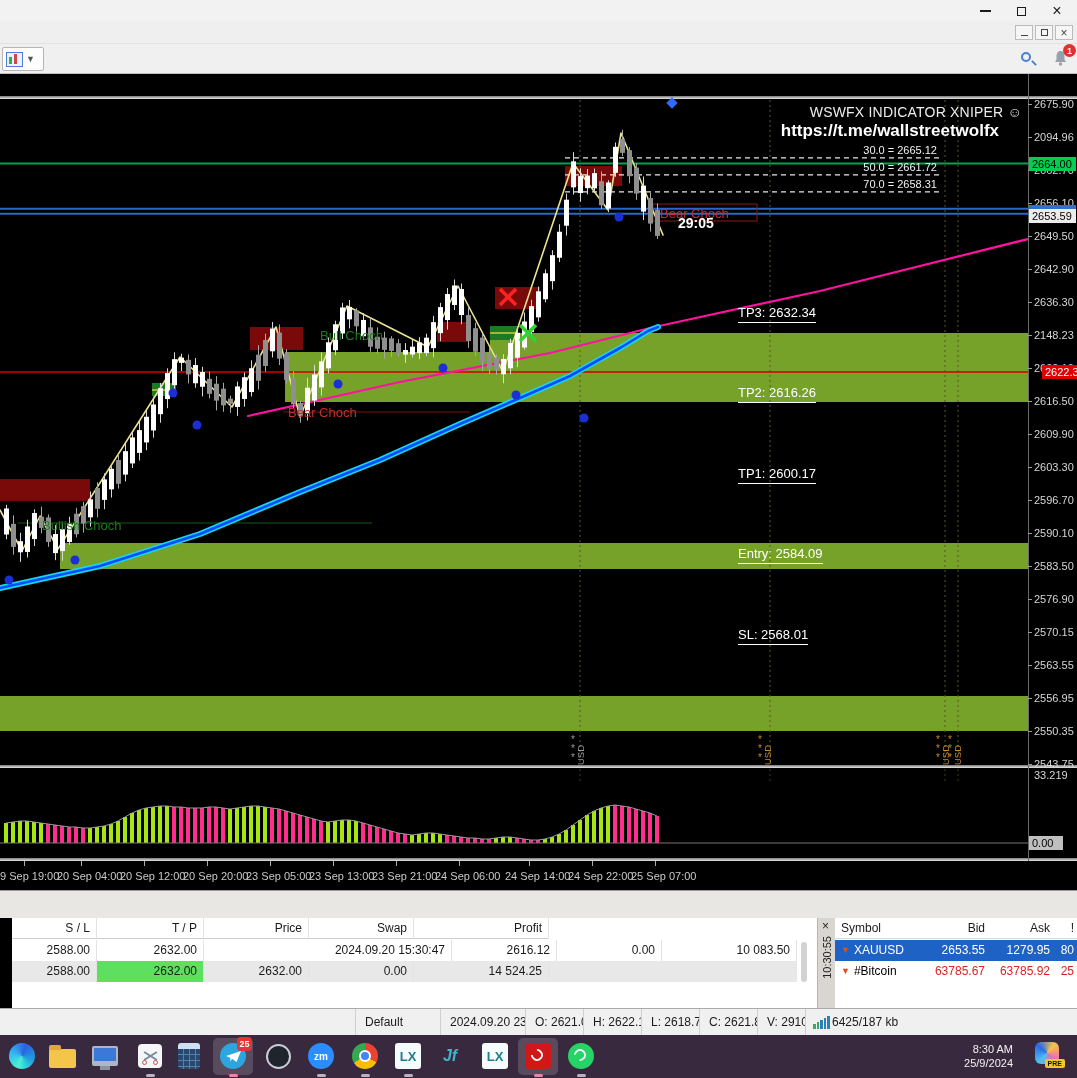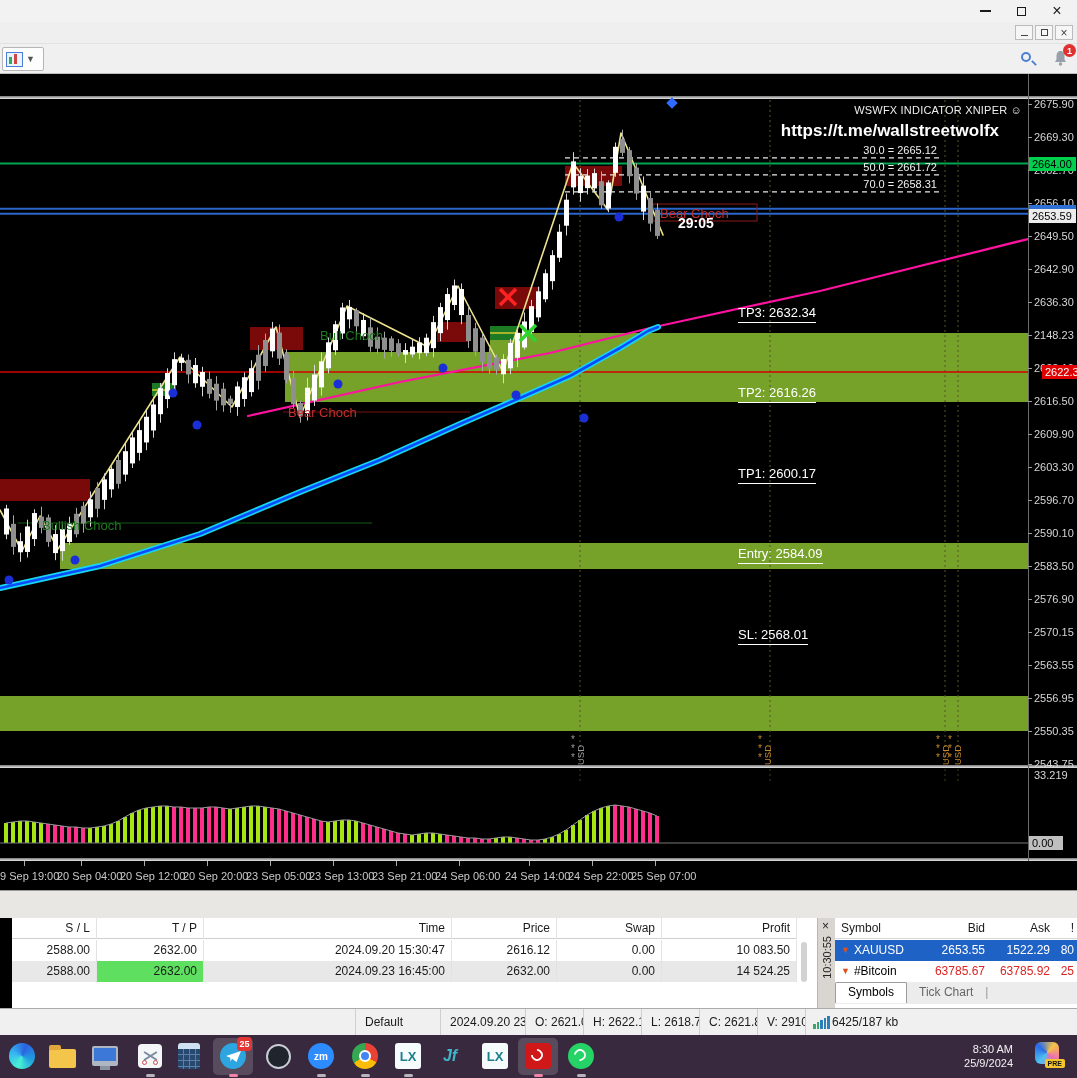--- a/index.html
+++ b/index.html
@@ -28,21 +28,21 @@
   .tb-caret{font-size:9px;color:#555;}
   .tb-right{position:absolute;right:8px;top:5px;display:flex;gap:14px;align-items:center;}
   .badge-red{position:absolute;right:-7px;top:-5px;min-width:13px;height:13px;border-radius:7px;background:#e03131;color:#fff;font-size:9px;font-weight:bold;display:flex;align-items:center;justify-content:center;padding:0 2px;}
 
   
   .chart-bg{position:absolute;left:0;top:74px;width:1077px;height:816px;background:#000;}
   .axis-vline{position:absolute;left:1028px;top:74px;width:1px;height:787px;background:#6a6a6a;}
   .hsep{position:absolute;left:0;width:1077px;height:3px;background:linear-gradient(#7a7a7a,#e6e6e6);}
   svg.layer{position:absolute;left:0;}
   .ov{position:absolute;color:#fff;white-space:nowrap;}
-  .wm-title{font-size:11px;color:#ededed;letter-spacing:.2px;}
+  .wm-title{font-size:14px;color:#ededed;letter-spacing:.2px;}
   .wm-link{font-size:17px;font-weight:bold;color:#fff;}
   .fib-lbl{font-size:11px;color:#f0f0f0;}
   .tp-lbl{font-size:13px;color:#fff;border-bottom:1px solid #fff;padding-bottom:2px;}
   .choch-red{font-size:13px;color:#c53030;}
   .choch-green{font-size:13px;color:#1e7a1e;}
   .timer{font-size:14px;font-weight:bold;color:#fff;}
   .axis-label{position:absolute;left:1034px;font-size:11px;color:#d6d6d6;height:14px;line-height:14px;}
   .axis-tick{position:absolute;left:1028px;width:4px;height:1px;background:#9a9a9a;}
   .badge{position:absolute;left:1029px;width:47px;height:14px;font-size:11px;line-height:14px;text-align:left;padding-left:3px;}
   .badge-grn{background:#00cf4e;color:#000;}
@@ -530,21 +530,21 @@
       <rect x="648" y="44" width="4" height="30" fill="#ff2d8c"></rect>
       <rect x="655" y="47" width="4" height="27" fill="#ff2d8c"></rect>
       <polyline points="6,54 13,53 20,52 27,52 34,53 41,54 48,55 55,56 62,57 69,58 76,58 83,59 90,59 97,58 104,57 111,55 118,52 125,48 132,44 139,41 146,39 153,38 160,37 167,37 174,38 181,38 188,39 195,39 202,39 209,38 216,38 223,39 230,40 237,39 244,38 251,37 258,37 265,38 272,39 279,40 286,42 293,44 300,46 307,48 314,50 321,52 328,53 335,52 342,51 349,51 356,52 363,54 370,56 377,58 384,60 391,62 398,64 405,65 412,66 419,65 426,64 433,64 440,65 447,66 454,67 461,68 468,69 475,69 482,70 489,70 496,69 503,68 510,68 517,69 524,70 531,71 538,71 545,70 552,68 559,65 566,61 573,56 580,51 587,46 594,42 601,39 608,37 615,36 622,37 629,38 636,40 643,42 650,44 657,47" fill="none" stroke="#9a9a9a" stroke-width="1"></polyline>
       <line x1="0" y1="74" x2="1028" y2="74" stroke="#777" stroke-width="1"></line>
     </svg>
   <div class="hsep" style="top:858px;"></div>
   <div class="axis-vline"></div>
   <div id="price-axis">
       <div class="axis-label" style="top: 97px;">2675.90</div>
       <div class="axis-tick" style="top: 104px;"></div>
-      <div class="axis-label" style="top: 130px;">2669.30</div>
+      <div class="axis-label" style="top: 130px;">2094.96</div>
       <div class="axis-tick" style="top: 137px;"></div>
       <div class="axis-label" style="top: 163px;">2662.70</div>
       <div class="axis-tick" style="top: 170px;"></div>
       <div class="axis-label" style="top: 196px;">2656.10</div>
       <div class="axis-tick" style="top: 203px;"></div>
       <div class="axis-label" style="top: 229px;">2649.50</div>
       <div class="axis-tick" style="top: 236px;"></div>
       <div class="axis-label" style="top: 262px;">2642.90</div>
       <div class="axis-tick" style="top: 269px;"></div>
       <div class="axis-label" style="top: 295px;">2636.30</div>
@@ -627,38 +627,36 @@
   <div class="ov choch-red" style="left:288px;top:405px;">Bear Choch</div>
   <div class="ov choch-green" style="left:320px;top:328px;">Bull Choch</div>
   <div class="ov choch-green" style="left:42px;top:518px;">Bullish Choch</div>
 
   <div class="gap"></div>
   <div class="toolbox">
     <div class="tbl">
       <div id="tbl-head" class="tbl-row tbl-head" style="top:0;">
           <div class="tbl-cell" style="width: 85px;">S / L</div>
           <div class="tbl-cell" style="width: 107px;">T / P</div>
-          <div class="tbl-cell" style="width: 248px;">Time</div>
           <div class="tbl-cell" style="width: 105px;">Price</div>
           <div class="tbl-cell" style="width: 105px;">Swap</div>
           <div class="tbl-cell" style="width: 135px;">Profit</div>
         </div>
       <div id="tbl-body">
           <div class="tbl-row" style="top: 22px;">
             <div class="tbl-cell" style="width: 85px;">2588.00</div>
             <div class="tbl-cell" style="width: 107px;">2632.00</div>
             <div class="tbl-cell" style="width: 248px;">2024.09.20 15:30:47</div>
             <div class="tbl-cell" style="width: 105px;">2616.12</div>
             <div class="tbl-cell" style="width: 105px;">0.00</div>
             <div class="tbl-cell" style="width: 135px;">10 083.50</div>
           </div>
           <div class="tbl-row" style="top: 43px; background: rgb(232, 232, 232);">
             <div class="tbl-cell" style="width: 85px;">2588.00</div>
             <div class="tbl-cell" style="width: 107px; background: rgb(95, 223, 95);">2632.00</div>
-            <div class="tbl-cell" style="width: 248px;">2024.09.23 16:45:00</div>
             <div class="tbl-cell" style="width: 105px;">2632.00</div>
             <div class="tbl-cell" style="width: 105px;">0.00</div>
             <div class="tbl-cell" style="width: 135px;">14 524.25</div>
           </div>
         </div>
       <div class="tbl-scroll"></div>
     </div>
     <div class="strip">
       <div class="strip-x">×</div>
       <div class="strip-time">10:30:55</div>
@@ -670,38 +668,33 @@
           <div class="mw-cell mw-ask">Ask</div>
           <div class="mw-cell mw-spr">!</div>
         </div>
       <div id="mw-body">
           <div class="mw-row" style="top: 22px; background: rgb(31, 98, 197); color: rgb(255, 255, 255);">
             <div class="mw-cell mw-sym">
               <span class="mw-arrow">▼</span>
               <span>XAUUSD</span>
             </div>
             <div class="mw-cell mw-bid">2653.55</div>
-            <div class="mw-cell mw-ask">1522.29</div>
+            <div class="mw-cell mw-ask">1279.95</div>
             <div class="mw-cell mw-spr">80</div>
           </div>
           <div class="mw-row" style="top: 43px;">
             <div class="mw-cell mw-sym">
               <span class="mw-arrow">▼</span>
               <span>#Bitcoin</span>
             </div>
             <div class="mw-cell mw-bid" style="color: rgb(221, 34, 34);">63785.67</div>
             <div class="mw-cell mw-ask" style="color: rgb(221, 34, 34);">63785.92</div>
             <div class="mw-cell mw-spr" style="color: rgb(221, 34, 34);">25</div>
           </div>
         </div>
-      <div class="mw-tabs">
-        <span class="tab-active">Symbols</span>
-        <span class="tab-idle">Tick Chart</span>
-        <span class="tab-div">|</span>
-      </div>
       <div class="mw-scroll">
           <div class="mw-thumb"></div>
         </div>
     </div>
   </div>
 
   <div class="statusbar" id="status-bar">
     <div class="st-bars" style="left:813px;">
       <i style="height:5px;background:#3aa76d;"></i>
         <i style="height:7px;background:#3aa76d;"></i>

